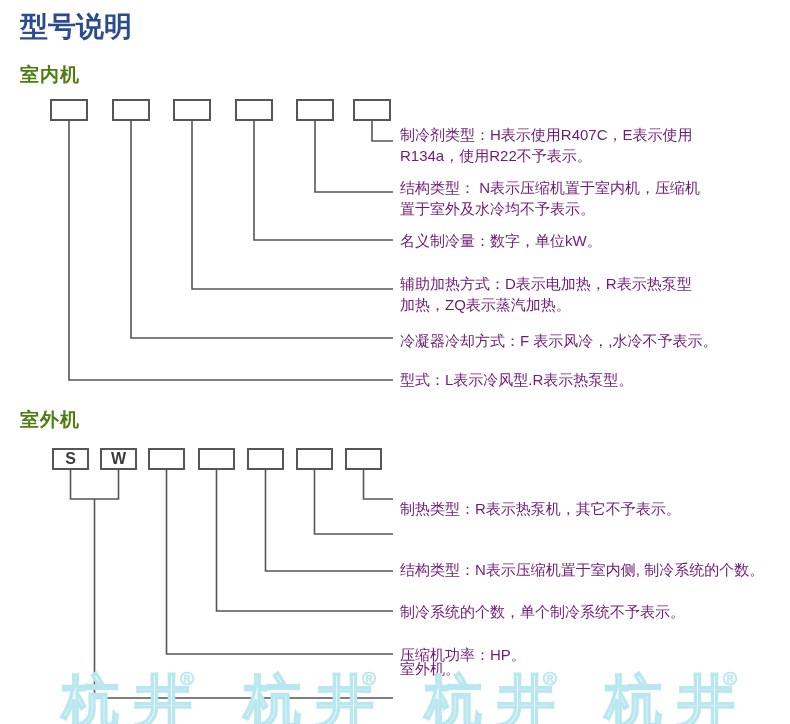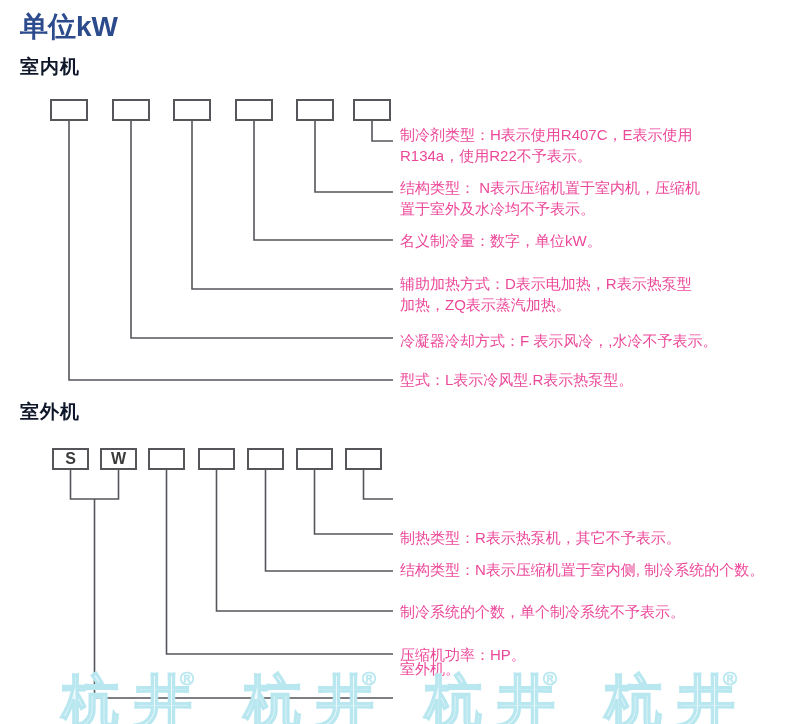--- a/index.html
+++ b/index.html
@@ -6,54 +6,54 @@
   .page {
     position:relative; width:790px; height:724px; background:#ffffff;
     overflow:hidden; font-family:"Liberation Sans","DejaVu Sans",sans-serif;
   }
   .doc-title {
     position:absolute; left:20px; top:8px;
     font-size:28px; font-weight:bold; color:#2c4b8d; letter-spacing:0px;
   }
   .section-heading {
     position:absolute; left:20px;
-    font-size:19px; font-weight:bold; color:#0f172a; letter-spacing:1px;
+    font-size:19px; font-weight:bold; color:#4d7c0f; letter-spacing:1px;margin-top:8px;
   }
   .heading-indoor  { top:54px; }
   .heading-outdoor { top:399px;text-align:center; }
   .connectors { position:absolute; left:0; top:0; }
   .code-box {
     position:absolute; box-sizing:border-box; width:38px; height:22px;
     border:2px solid #54565a; background:#ffffff;
     text-align:center; font-size:16px; line-height:17px; font-weight:600; color:#3a3a3a;
   }
   .code-box.outdoor { width:37px; }
   .label {
     position:absolute; left:400px;
-    font-size:15px; line-height:21px; color:#ec4899; white-space:pre-line;
+    font-size:15px; line-height:21px; color:#701a75; white-space:pre-line;
   }
   .wm {
     position:absolute; top:664px; white-space:nowrap; pointer-events:none;
   }
   .wm-text {
     font-size:57px; font-weight:bold; letter-spacing:16px;
     color:#eef9fc; -webkit-text-stroke:1.4px #b9e7f0;
     font-family:"DejaVu Sans","Liberation Sans",sans-serif;
   }
   .wm-reg {
     display:inline-block; margin-left:-28px; vertical-align:36px;
     font-size:19px; color:#d4f0f6; -webkit-text-stroke:0.8px #b9e7f0;
   }
 </style>
 </head>
 <body>
 
 <div class="page">
 
-  <div class="doc-title">单位kW</div>
+  <div class="doc-title">型号说明</div>
 
   <div class="section-heading heading-indoor">室内机</div>
 
   <svg class="connectors" width="790" height="724" viewBox="0 0 790 724">
 
     <path d="M372,121 V141 H393" fill="none" stroke="#54565a" stroke-width="1.6"></path>
     <path d="M315,121 V192 H393" fill="none" stroke="#54565a" stroke-width="1.6"></path>
     <path d="M254,121 V240 H393" fill="none" stroke="#54565a" stroke-width="1.6"></path>
     <path d="M192,121 V289 H393" fill="none" stroke="#54565a" stroke-width="1.6"></path>
     <path d="M131,121 V338 H393" fill="none" stroke="#54565a" stroke-width="1.6"></path>
@@ -88,21 +88,21 @@
   <div class="section-heading heading-outdoor">室外机</div>
 
   <div class="code-box outdoor" style="left:52px;top:448px">S</div>
   <div class="code-box outdoor" style="left:100px;top:448px">W</div>
   <div class="code-box outdoor" style="left:148px;top:448px"></div>
   <div class="code-box outdoor" style="left:198px;top:448px"></div>
   <div class="code-box outdoor" style="left:247px;top:448px"></div>
   <div class="code-box outdoor" style="left:296px;top:448px"></div>
   <div class="code-box outdoor" style="left:345px;top:448px"></div>
 
-  <div class="label" style="top:527px">制热类型：R表示热泵机，其它不予表示。</div>
+  <div class="label" style="top:498px">制热类型：R表示热泵机，其它不予表示。</div>
   <div class="label" style="top:559px">结构类型：N表示压缩机置于室内侧, 制冷系统的个数。</div>
   <div class="label" style="top:644px">压缩机功率：HP。</div>
   <div class="label" style="top:601px">制冷系统的个数，单个制冷系统不予表示。</div>
   <div class="label" style="top:658px">室外机。</div>
 
   <div class="wm" style="left:62px"><span class="wm-text">杭井</span><span class="wm-reg">®</span></div>
   <div class="wm" style="left:244px"><span class="wm-text">杭井</span><span class="wm-reg">®</span></div>
   <div class="wm" style="left:425px"><span class="wm-text">杭井</span><span class="wm-reg">®</span></div>
   <div class="wm" style="left:605px"><span class="wm-text">杭井</span><span class="wm-reg">®</span></div>
 

